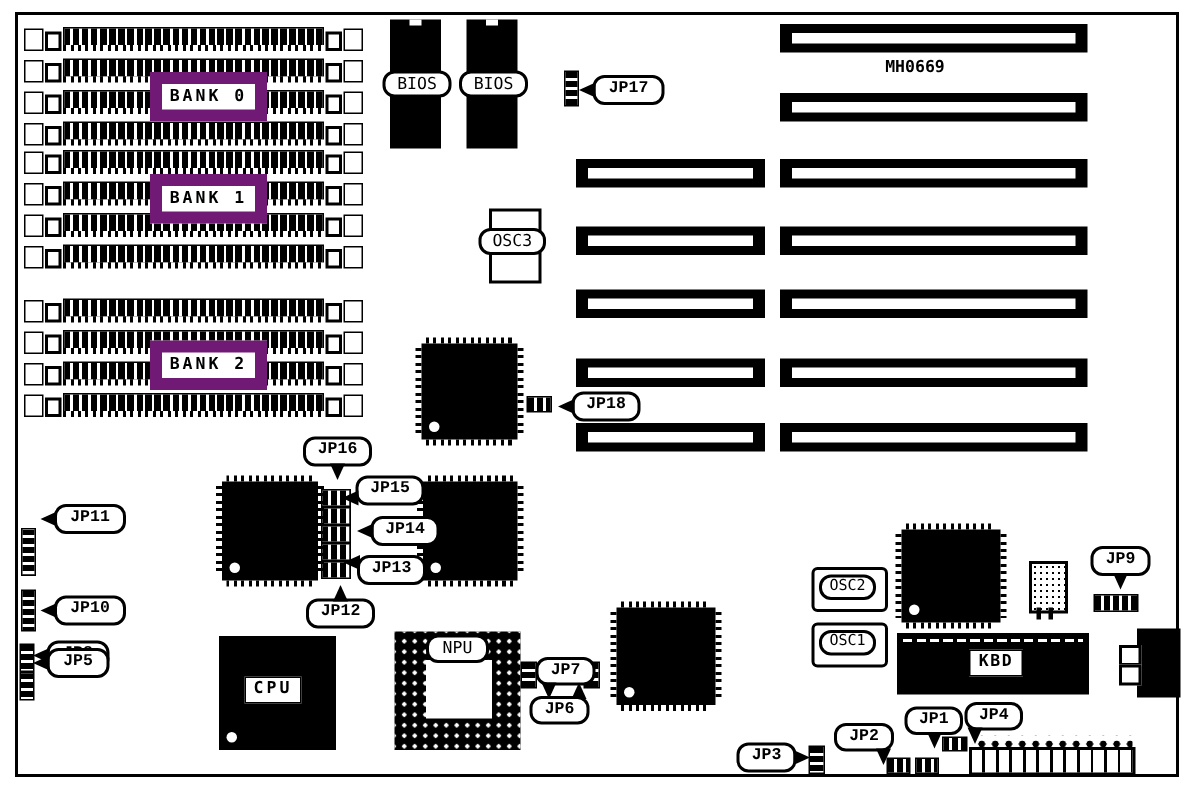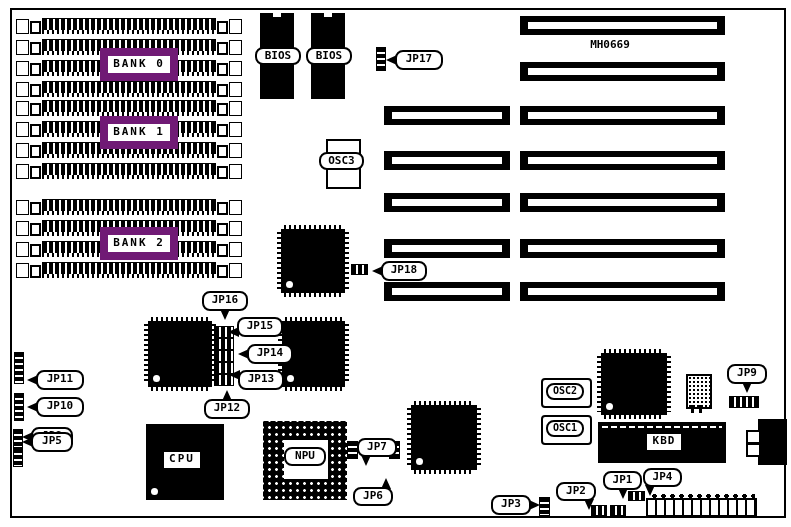--- a/index.html
+++ b/index.html
@@ -18,27 +18,27 @@
   .simm .body{position:absolute;left:26px;right:26px;top:0;height:11px;border:1px solid #000;
               background:repeating-linear-gradient(90deg,#000 0 4px,#fff 4px 6px);}
   .simm .ticks{position:absolute;left:26px;right:26px;top:12px;height:4px;
               background:repeating-linear-gradient(90deg,#000 0 2px,#fff 2px 5px);}
 
   .banklab{position:absolute;background:#fff;border:8px solid #701a75;text-align:center;
            font-size:11px;font-weight:bold;letter-spacing:2px;line-height:15px;z-index:4;}
 
   
   .lab{position:absolute;background:#fff;border:2px solid #000;border-radius:8px;text-align:center;
-       font-size:11px;font-weight:bold;line-height:13px;z-index:4;}
+       font-size:11px;font-weight:normal;line-height:13px;z-index:4;}
   .rlab{position:absolute;background:#fff;border:1px solid #000;text-align:center;
        font-size:11px;font-weight:bold;line-height:14px;z-index:4;}
 
   
   .co{position:absolute;background:#fff;border:2px solid #000;border-radius:8px;text-align:center;
-      font-size:11px;font-weight:bold;z-index:6;}
+      font-size:11px;font-weight:bold;z-index:6;font-family:Liberation Mono, monospace;}
   .co span{display:block;line-height:14px;}
   .tail{position:absolute;width:0;height:0;border-style:solid;border-color:transparent;}
   .tl{top:50%;left:-11px;margin-top:-5px;border-width:5px 11px 5px 0;border-right-color:#000;}
   .tr{top:50%;right:-11px;margin-top:-5px;border-width:5px 0 5px 11px;border-left-color:#000;}
   .td{left:50%;bottom:-11px;margin-left:-5px;border-width:11px 5px 0 5px;border-top-color:#000;}
   .tu{left:50%;top:-11px;margin-left:-5px;border-width:0 5px 11px 5px;border-bottom-color:#000;}
 
   
   .jv{position:absolute;border:1px solid #000;
       background:repeating-linear-gradient(180deg,#000 0 4px,#fff 4px 6px);}
@@ -284,21 +284,21 @@
   <div class="co" style="left:238px;top:370px;width:42px;height:16px">
       <span>JP13</span>
       <i class="tail tl" style="top:20%"></i>
     </div>
   <div class="co" style="left:204px;top:399px;width:42px;height:16px">
       <span>JP12</span>
       <i class="tail tu"></i>
     </div>
 
   <div class="jv" style="left:14px;top:352px;width:8px;height:30px"></div>
-  <div class="co" style="left:36px;top:370px;width:44px;height:16px">
+  <div class="co" style="left:36px;top:336px;width:44px;height:16px">
       <span>JP11</span>
       <i class="tail tl"></i>
     </div>
   <div class="jv" style="left:14px;top:393px;width:8px;height:26px"></div>
   <div class="co" style="left:36px;top:397px;width:44px;height:16px">
       <span>JP10</span>
       <i class="tail tl"></i>
     </div>
   <div class="jv" style="left:13px;top:429px;width:8px;height:17px"></div>
   <div class="co" style="left:31px;top:427px;width:38px;height:16px">
@@ -312,29 +312,29 @@
     </div>
 
   <div class="chip" style="left:146px;top:424px;width:78px;height:76px">
       <div class="dot"></div>
     </div>
   <div class="rlab" style="left:163px;top:451px;width:36px;height:16px;letter-spacing:2px">CPU</div>
 
   <div class="npu">
       <div class="npu-in"></div>
     </div>
-  <div class="lab" style="left:284px;top:447px;width:38px;height:15px">NPU</div>
+  <div class="lab" style="left:284px;top:423px;width:38px;height:15px">NPU</div>
 
   <div class="jv" style="left:347px;top:441px;width:9px;height:16px"></div>
   <div class="co" style="left:357px;top:438px;width:36px;height:15px">
       <span>JP7</span>
       <i class="tail td" style="left:20%"></i>
     </div>
   <div class="jv" style="left:389px;top:441px;width:9px;height:16px"></div>
-  <div class="co" style="left:353px;top:487px;width:36px;height:15px">
+  <div class="co" style="left:353px;top:464px;width:36px;height:15px">
       <span>JP6</span>
       <i class="tail tu" style="left:85%"></i>
     </div>
 
   <div class="oscbox" style="left:541px;top:378px"></div>
   <div class="lab" style="left:546px;top:383px;width:34px;height:13px;font-size:10px;line-height:12px">OSC2</div>
   <div class="oscbox" style="left:541px;top:415px"></div>
   <div class="lab" style="left:546px;top:420px;width:34px;height:13px;font-size:10px;line-height:12px">OSC1</div>
   <div class="xtal"></div>
   <div class="xleg" style="left:691px;top:405px"></div>

